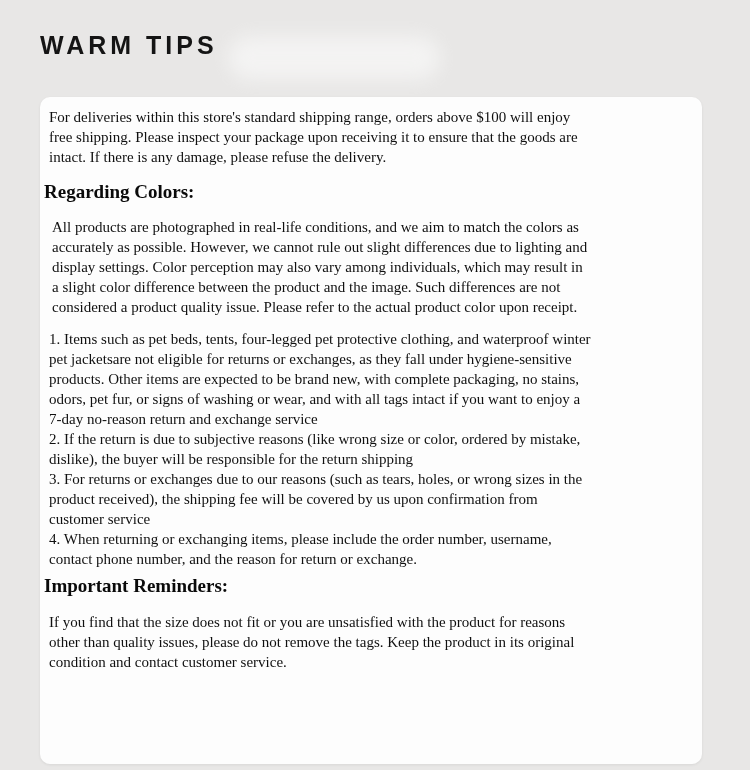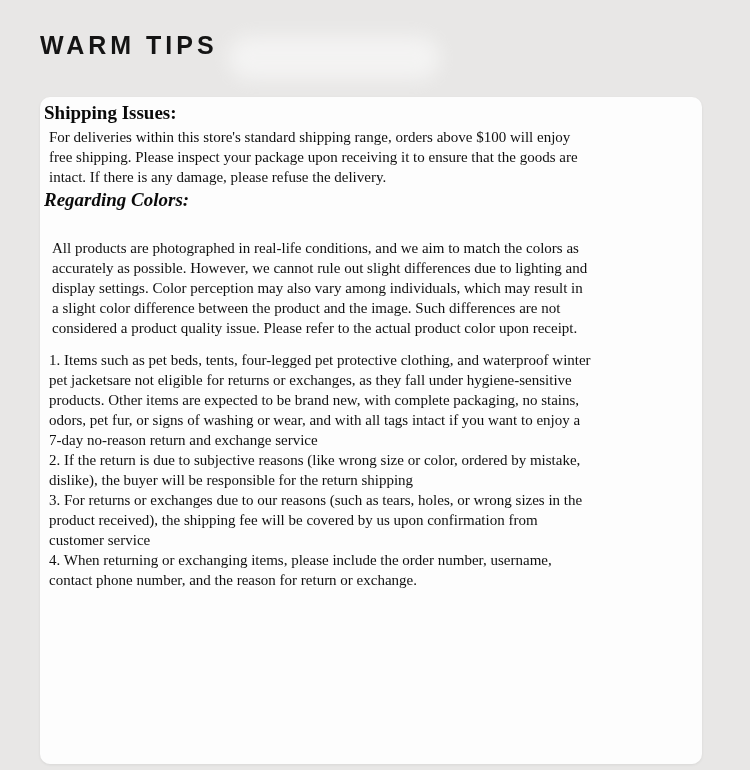--- a/index.html
+++ b/index.html
@@ -29,34 +29,33 @@
   .h{
     font-size:19px;font-weight:bold;line-height:20px;color:#0a0a0a;
     margin:0;padding-left:4px;padding-right:2px;white-space:pre;
   }
   .p{
     font-size:15px;font-weight:normal;line-height:20px;color:#101010;
     margin:0;padding-left:9px;padding-right:2px;white-space:pre;
   }
   .mt0{margin-top:0;}  .mt1{margin-top:1px;}  .mt4{margin-top:4px;}
   .mt7{margin-top:7px;} .mt9{margin-top:9px;} .mt13{margin-top:12px;}
-  .mt14{margin-top:28px;padding-left:12px;} .mt15{margin-top:3px;font-style:italic;} .mt16{margin-top:16px;}
+  .mt14{margin-top:15px;padding-left:12px;} .mt15{margin-top:15px;} .mt16{margin-top:16px;}
 </style>
 </head>
 <body>
 
 <div class="stage">
 
   <div class="blur-blob"></div>
 
   <div class="page-title">WARM TIPS</div>
 
   <div class="tips-card">
 
-    <div class="h mt0">Shipping Issues:</div>
     <div class="p mt4">For deliveries within this store's standard shipping range, orders above $100 will enjoy
 free shipping. Please inspect your package upon receiving it to ensure that the goods are
 intact. If there is any damage, please refuse the delivery.</div>
 
     <div class="h mt15">Regarding Colors:</div>
     <div class="p mt14">All products are photographed in real-life conditions, and we aim to match the colors as
 accurately as possible. However, we cannot rule out slight differences due to lighting and
 display settings. Color perception may also vary among individuals, which may result in
 a slight color difference between the product and the image. Such differences are not
 considered a product quality issue. Please refer to the actual product color upon receipt.</div>
@@ -67,15 +66,19 @@
 odors, pet fur, or signs of washing or wear, and with all tags intact if you want to enjoy a
 7-day no-reason return and exchange service
 2. If the return is due to subjective reasons (like wrong size or color, ordered by mistake,
 dislike), the buyer will be responsible for the return shipping
 3. For returns or exchanges due to our reasons (such as tears, holes, or wrong sizes in the
 product received), the shipping fee will be covered by us upon confirmation from
 customer service
 4. When returning or exchanging items, please include the order number, username,
 contact phone number, and the reason for return or exchange.</div>
 
+    <div class="h mt7">Important Reminders:</div>
+    <div class="p mt16">If you find that the size does not fit or you are unsatisfied with the product for reasons
+other than quality issues, please do not remove the tags. Keep the product in its original
+condition and contact customer service.</div>
 
   </div>
 </div>
 
 </body></html>

